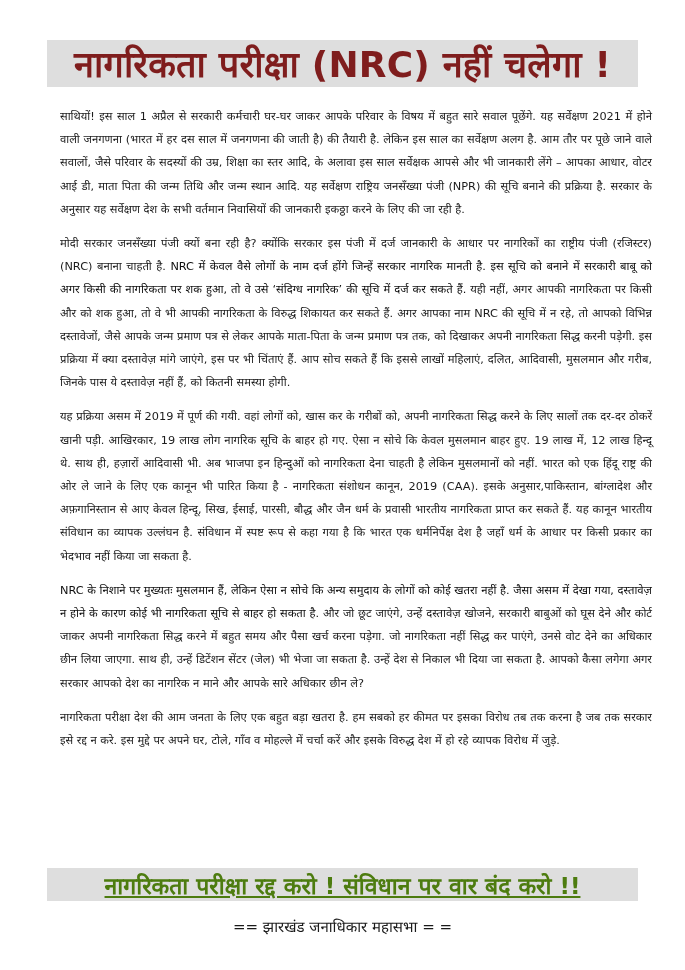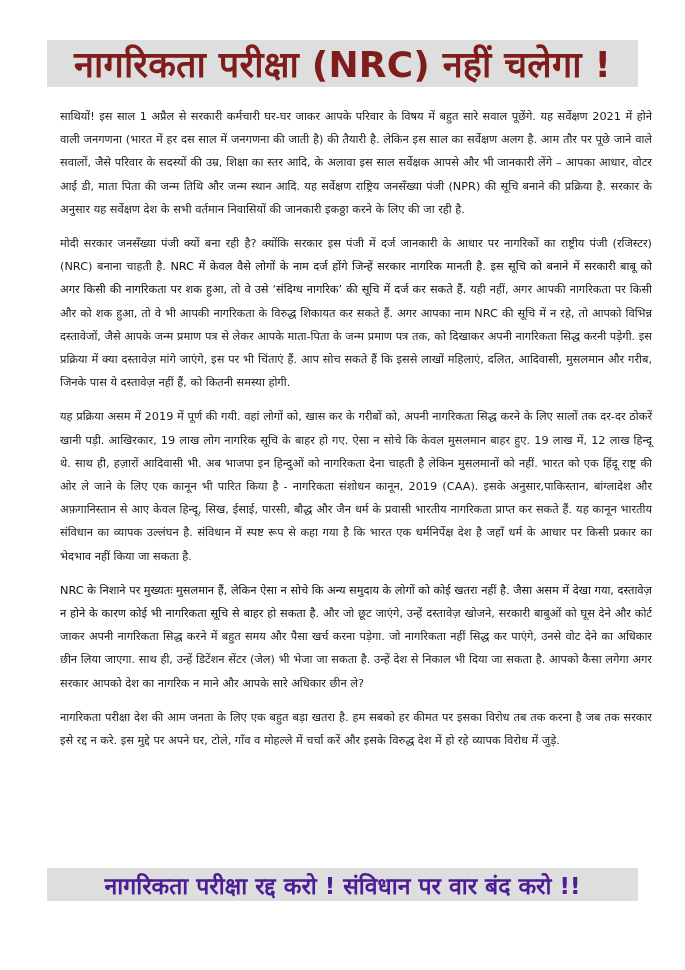--- a/index.html
+++ b/index.html
@@ -8,21 +8,21 @@
   .page { position: absolute; left: 0; top: 0; width: 685px; height: 970px; }
   .title-box { position: absolute; left: 47px; top: 40px; width: 591px; height: 47px;
                background: #dedede; display: flex; align-items: center; justify-content: center; }
   .title-box h1 { margin: 0; font-size: 36px; font-weight: bold; color: #7f1d1d; letter-spacing: 0.2px; white-space: nowrap; }
   .body { position: absolute; left: 60px; top: 96px; width: 592px; margin-top: 9px; }
   .para { margin: 0 0 11px 0; font-size: 11.3px; line-height: 23.2px; text-align: justify;
           text-align-last: left; color: #1c1c1c; }
   .para b { font-weight: normal; color: #0e0e0e; }
   .footer-box { position: absolute; left: 47px; top: 868px; width: 591px; height: 33px;
                 background: #dedede; display: flex; align-items: center; justify-content: center; }
-  .footer-box h2 { margin: 0; font-size: 23px; font-weight: bold; color: #4c1d95; white-space: nowrap; }
+  .footer-box h2 { margin: 0; font-size: 23px; font-weight: bold; color: #4d7c0f; white-space: nowrap; text-decoration: underline; }
   .signature { position: absolute; left: 0; width: 685px; top: 916px; text-align: center;
                font-size: 15px; color: #1a1a1a; }
 </style>
 </head>
 <body>
 
 <div class="page">
 
   <div class="title-box">
     <h1>नागरिकता परीक्षा (NRC) नहीं चलेगा !</h1>
@@ -43,14 +43,15 @@
     </p>
     <p class="para">
       <span>नागरिकता परीक्षा देश की आम जनता के लिए एक बहुत बड़ा खतरा है. हम सबको हर कीमत पर इसका विरोध तब तक करना है जब तक सरकार इसे रद्द न करे. इस मुद्दे पर अपने घर, टोले, गाँव व मोहल्ले में चर्चा करें और इसके विरुद्ध देश में हो रहे व्यापक विरोध में जुड़े.</span>
     </p>
   </div>
 
   <div class="footer-box">
     <h2>नागरिकता परीक्षा रद्द करो ! संविधान पर वार बंद करो !!</h2>
   </div>
 
+  <div class="signature">== झारखंड जनाधिकार महासभा = =</div>
 
 </div>
 
 </body></html>

